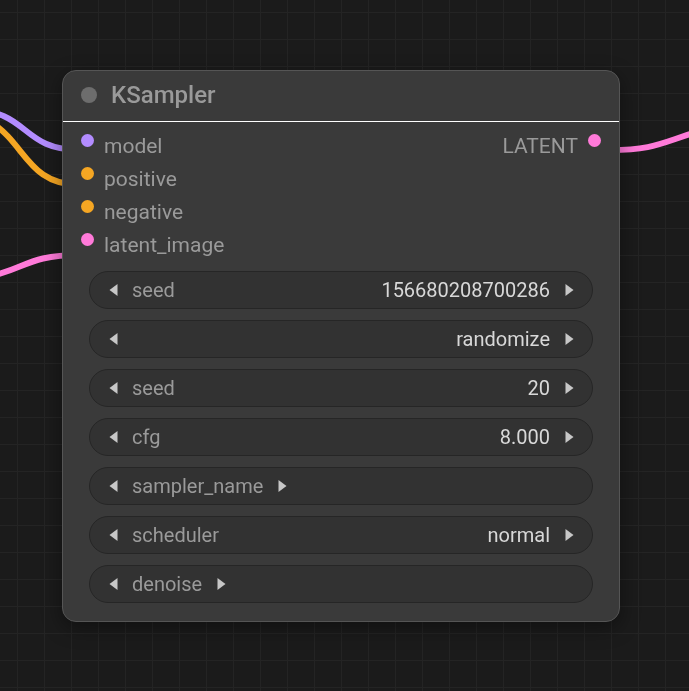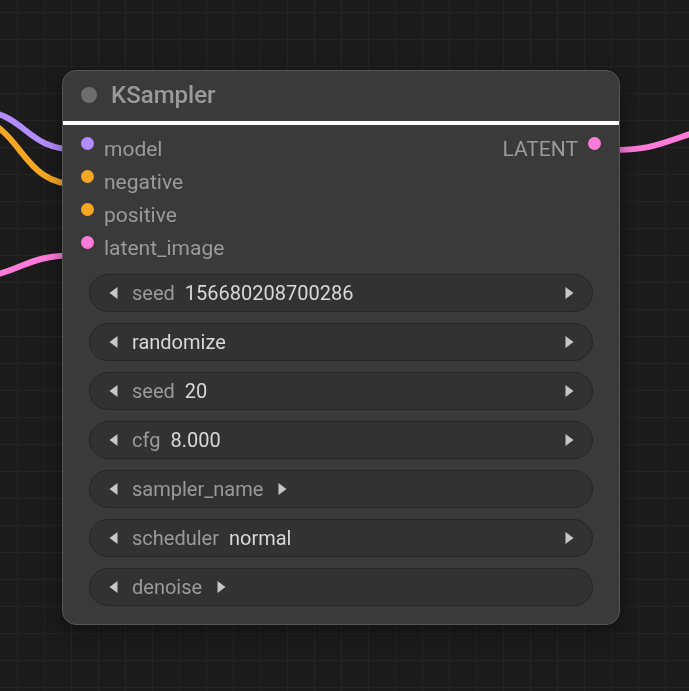--- a/index.html
+++ b/index.html
@@ -45,21 +45,21 @@
     background: #3a3a3a;
     border: 1px solid #555;
     border-radius: 14px;
     box-shadow: 0 6px 20px rgba(0,0,0,0.4);
   }
   .node-header {
     display: flex;
     align-items: center;
     gap: 14px;
     padding: 10px 18px 12px;
-    border-bottom: 4px solid #ffffff;
+    border-bottom: 1px solid #ffffff;
     cursor: move;
   }
   .node-dot {
     width: 16px; height: 16px;
     border-radius: 50%;
     background: #6d6d6d;
     flex: 0 0 auto;
   }
   .node-title {
     color: #9a9a9a;
@@ -121,21 +121,21 @@
     user-select: none;
   }
   .param .arrow svg { width: 11px; height: 14px; }
   .param .arrow path { fill: #c7c7c7; }
   .param .name {
     flex: 0 0 auto;
     color: #9a9a9a;
   }
   .param .value {
     flex: 1 1 auto;
-    text-align: left;
+    text-align: right;
     color: #d8d8d8;
     cursor: text;
   }
 
 </style>
 </head>
 <body>
 
 <div class="canvas"></div>
 
@@ -160,25 +160,25 @@
   <div class="node-body">
 
     <div class="ports">
       <div class="ports-in">
         <div class="port">
           <span class="port-dot p-purple"></span>
           <span>model</span>
         </div>
         <div class="port">
           <span class="port-dot p-orange"></span>
+          <span>positive</span>
+        </div>
+        <div class="port">
+          <span class="port-dot p-orange"></span>
           <span>negative</span>
-        </div>
-        <div class="port">
-          <span class="port-dot p-orange"></span>
-          <span>positive</span>
         </div>
         <div class="port">
           <span class="port-dot p-pink"></span>
           <span>latent_image</span>
         </div>
       </div>
       <div class="ports-out">
         <div class="port port-out">
           <span class="port-dot p-pink"></span>
           <span>LATENT</span>

